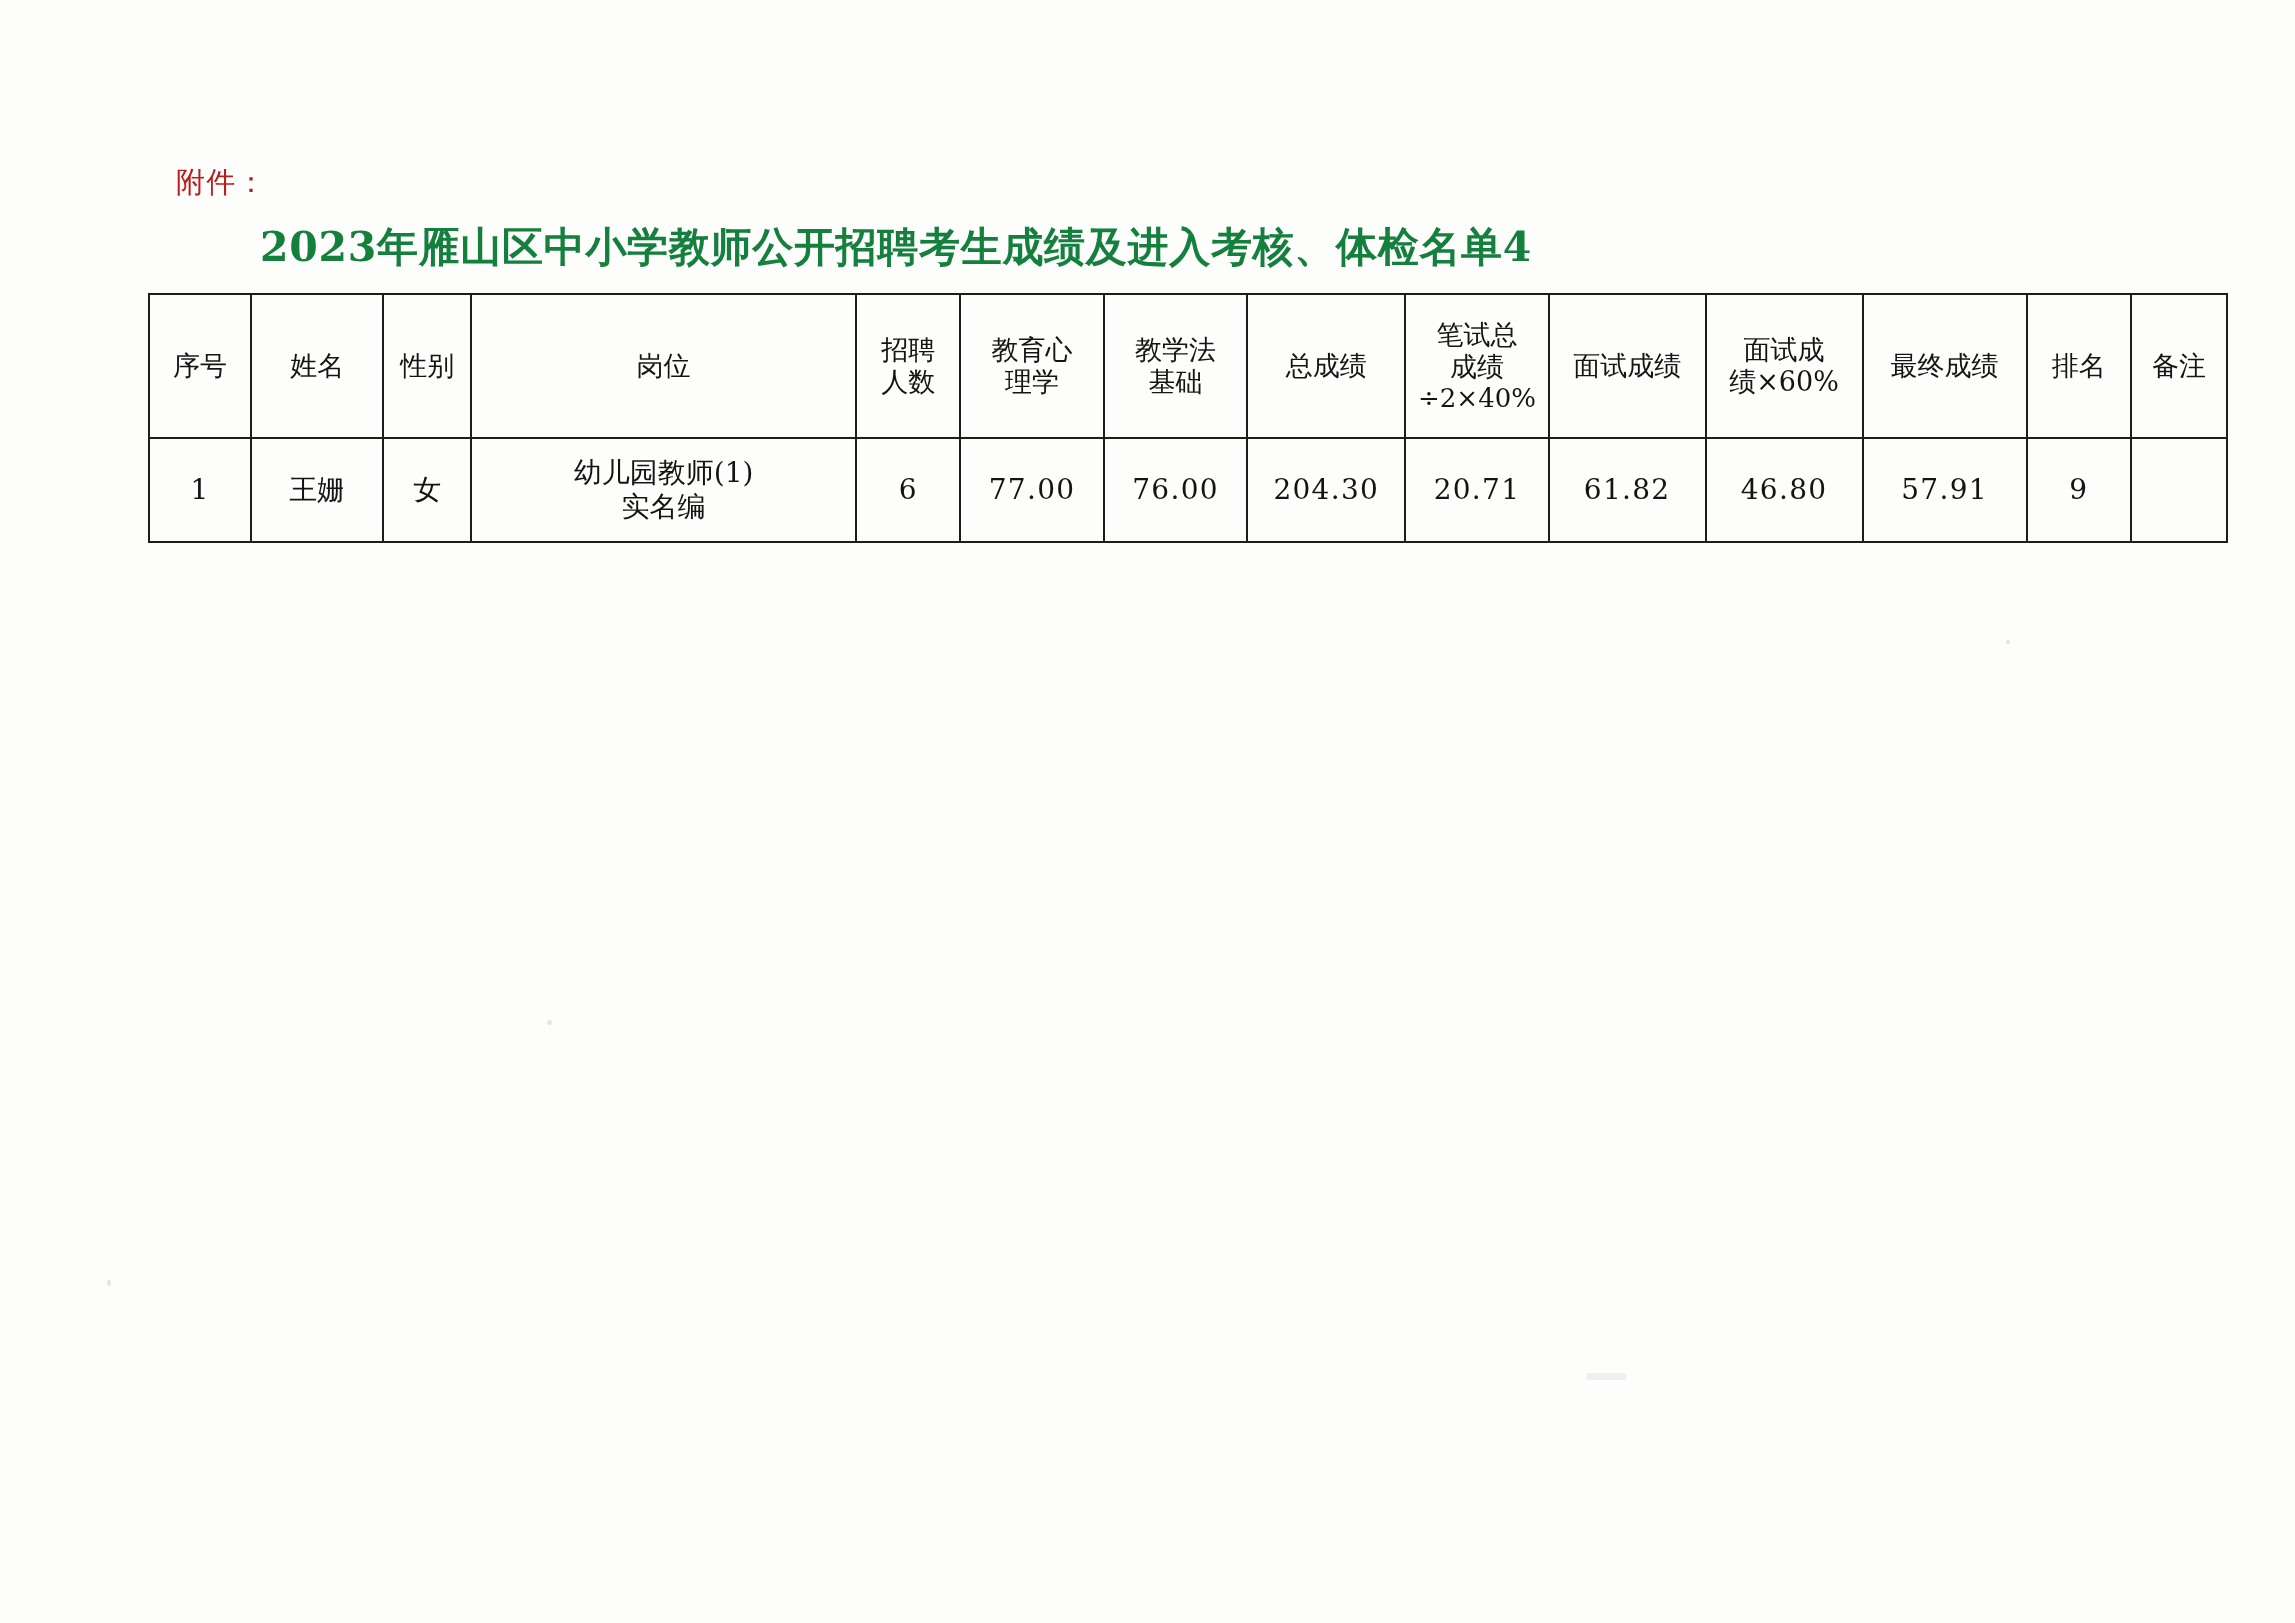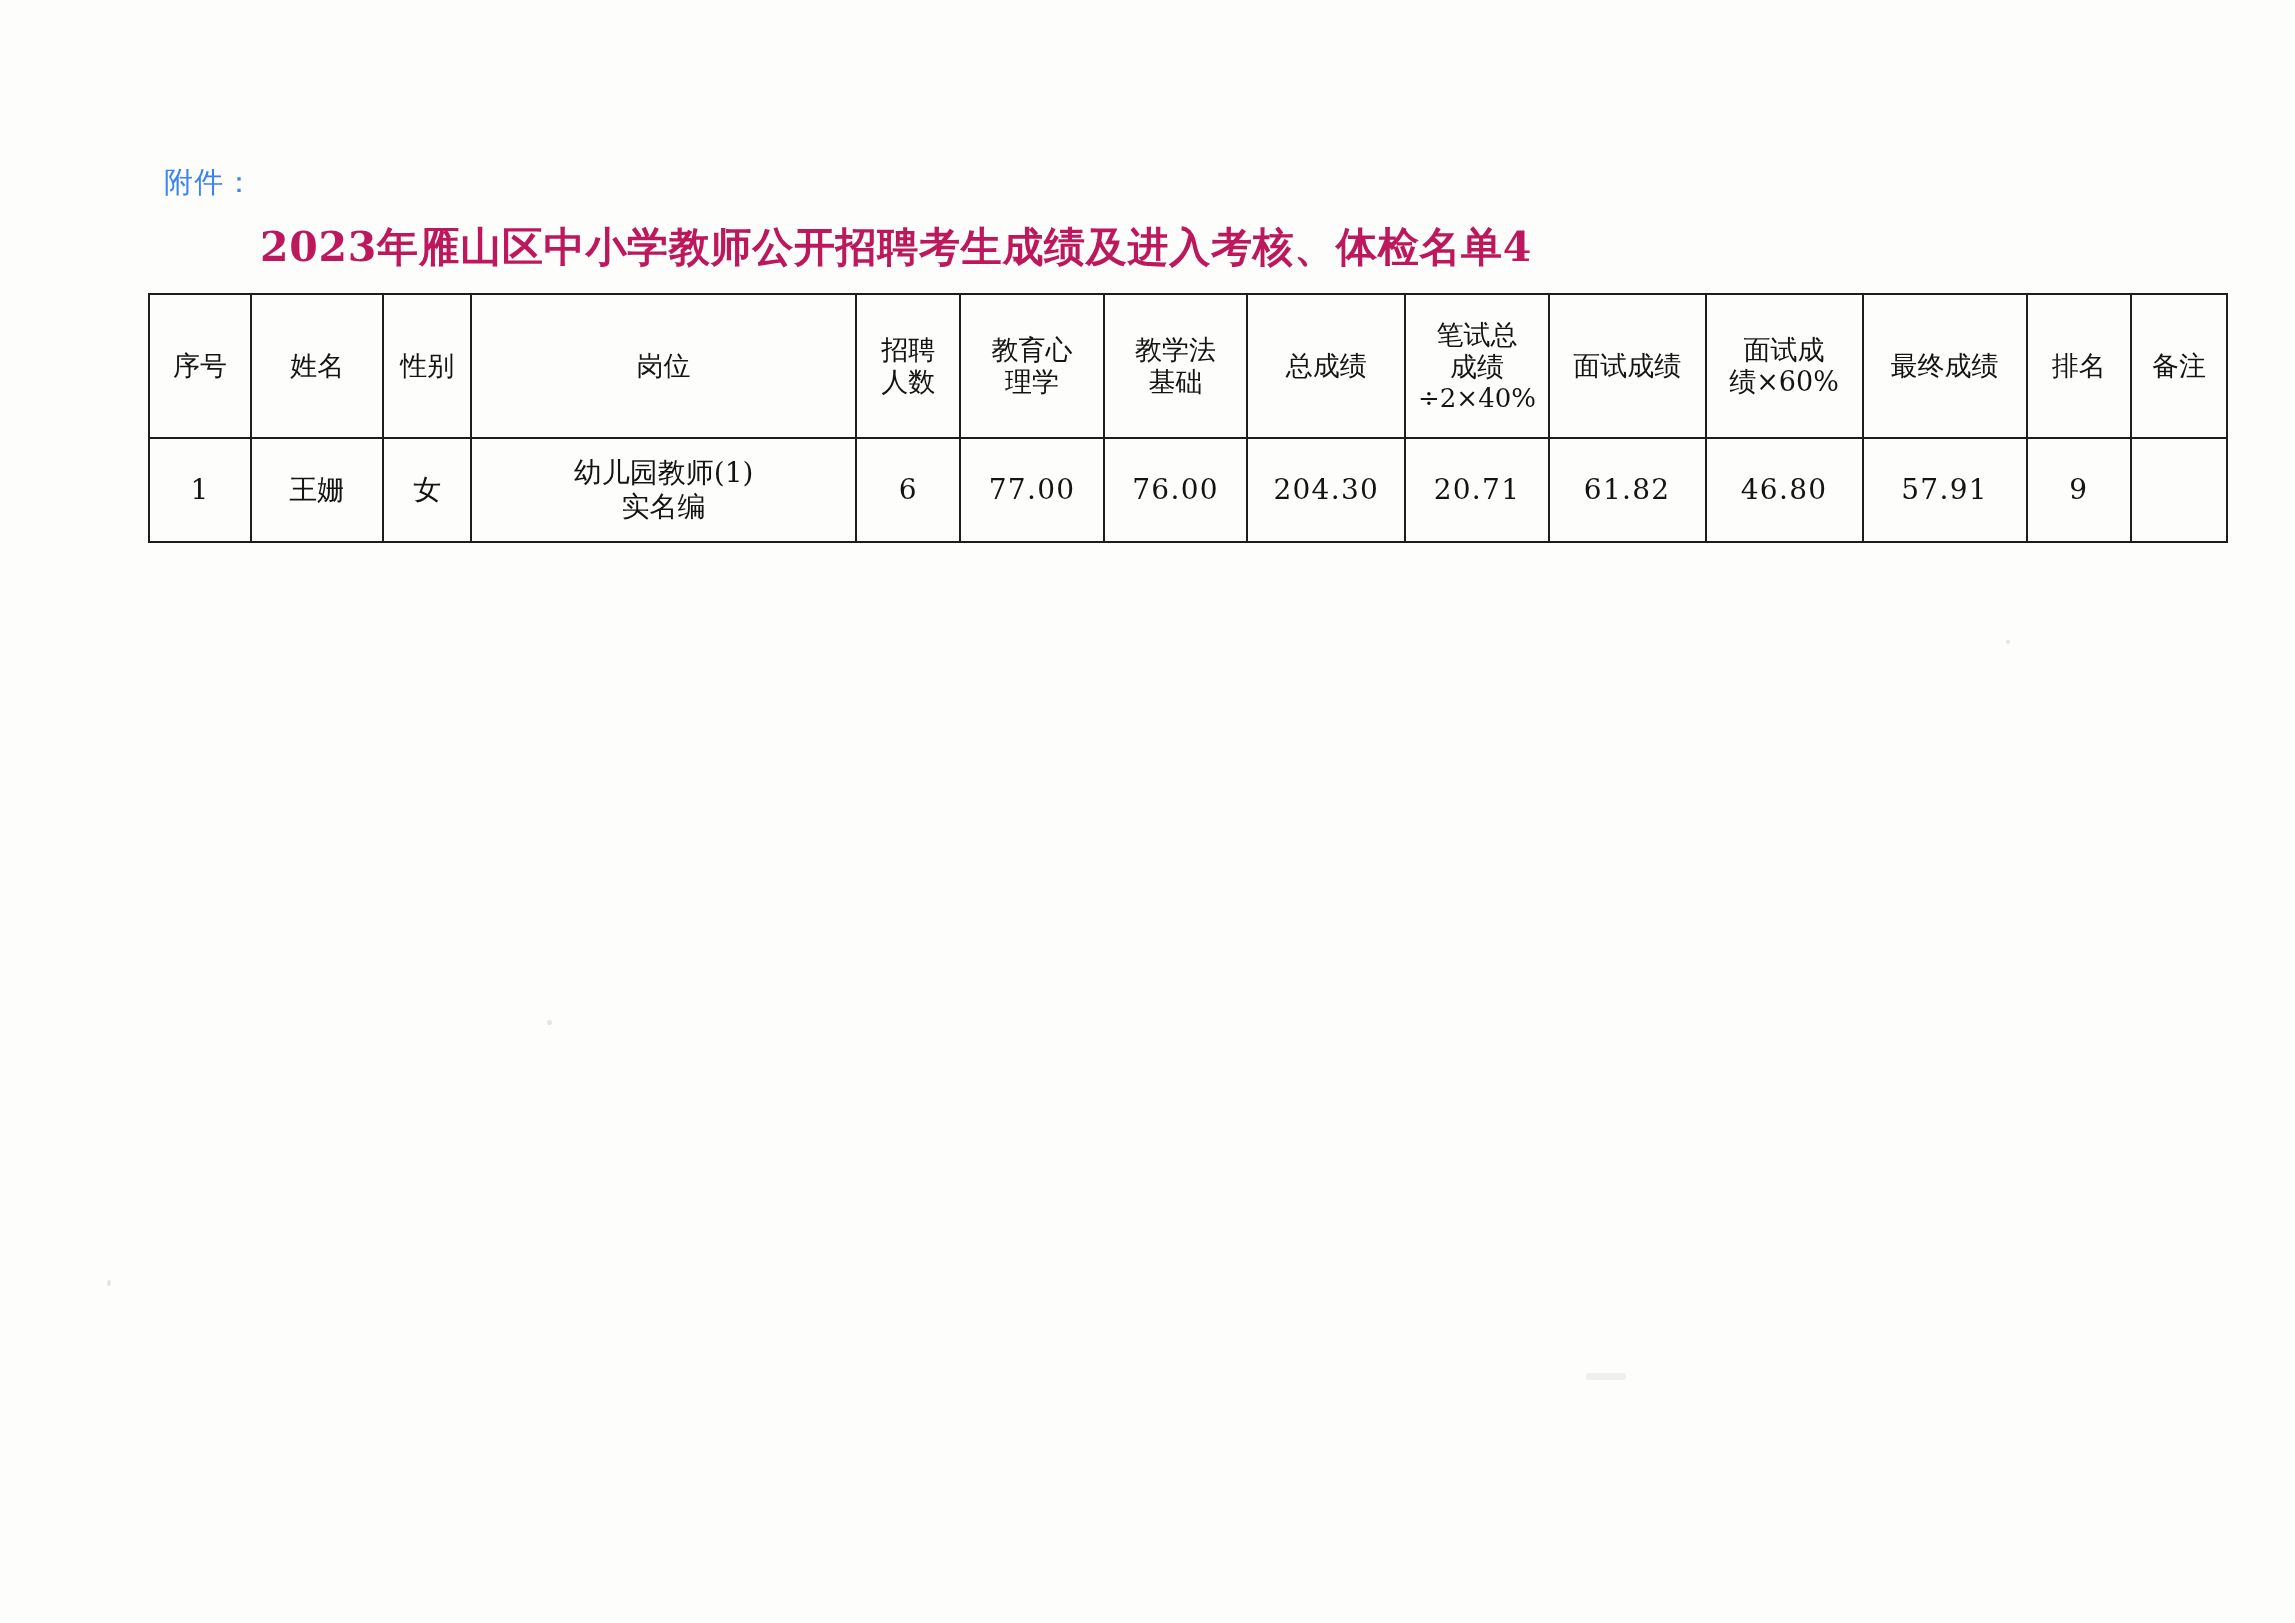--- a/index.html
+++ b/index.html
@@ -15,37 +15,37 @@
     position: relative;
     overflow: hidden;
   }
   .page {
     position: absolute;
     inset: 0;
     background: #fdfdfc;
   }
   .attachment-label {
     position: absolute;
-    left: 164px;
+    left: 176px;
     top: 163px;
     font-size: 29px;
     letter-spacing: 1.3px;
     font-family: "DejaVu Serif", "Liberation Serif", serif;
-    color: #3b82f6;
+    color: #b91c1c;
     white-space: nowrap;
   }
   .doc-title {
     position: absolute;
     left: 260px;
     top: 220px;
     width: 1920px;
     font-size: 41px;
     font-weight: bold;
     letter-spacing: 0.7px;
-    color: #be185d;
+    color: #15803d;
     white-space: nowrap;
     font-family: "DejaVu Serif", "Liberation Serif", serif;
   }
   .table-wrap {
     position: absolute;
     left: 148px;
     top: 293px;
     width: 2080px;
   }
   table.grades {

